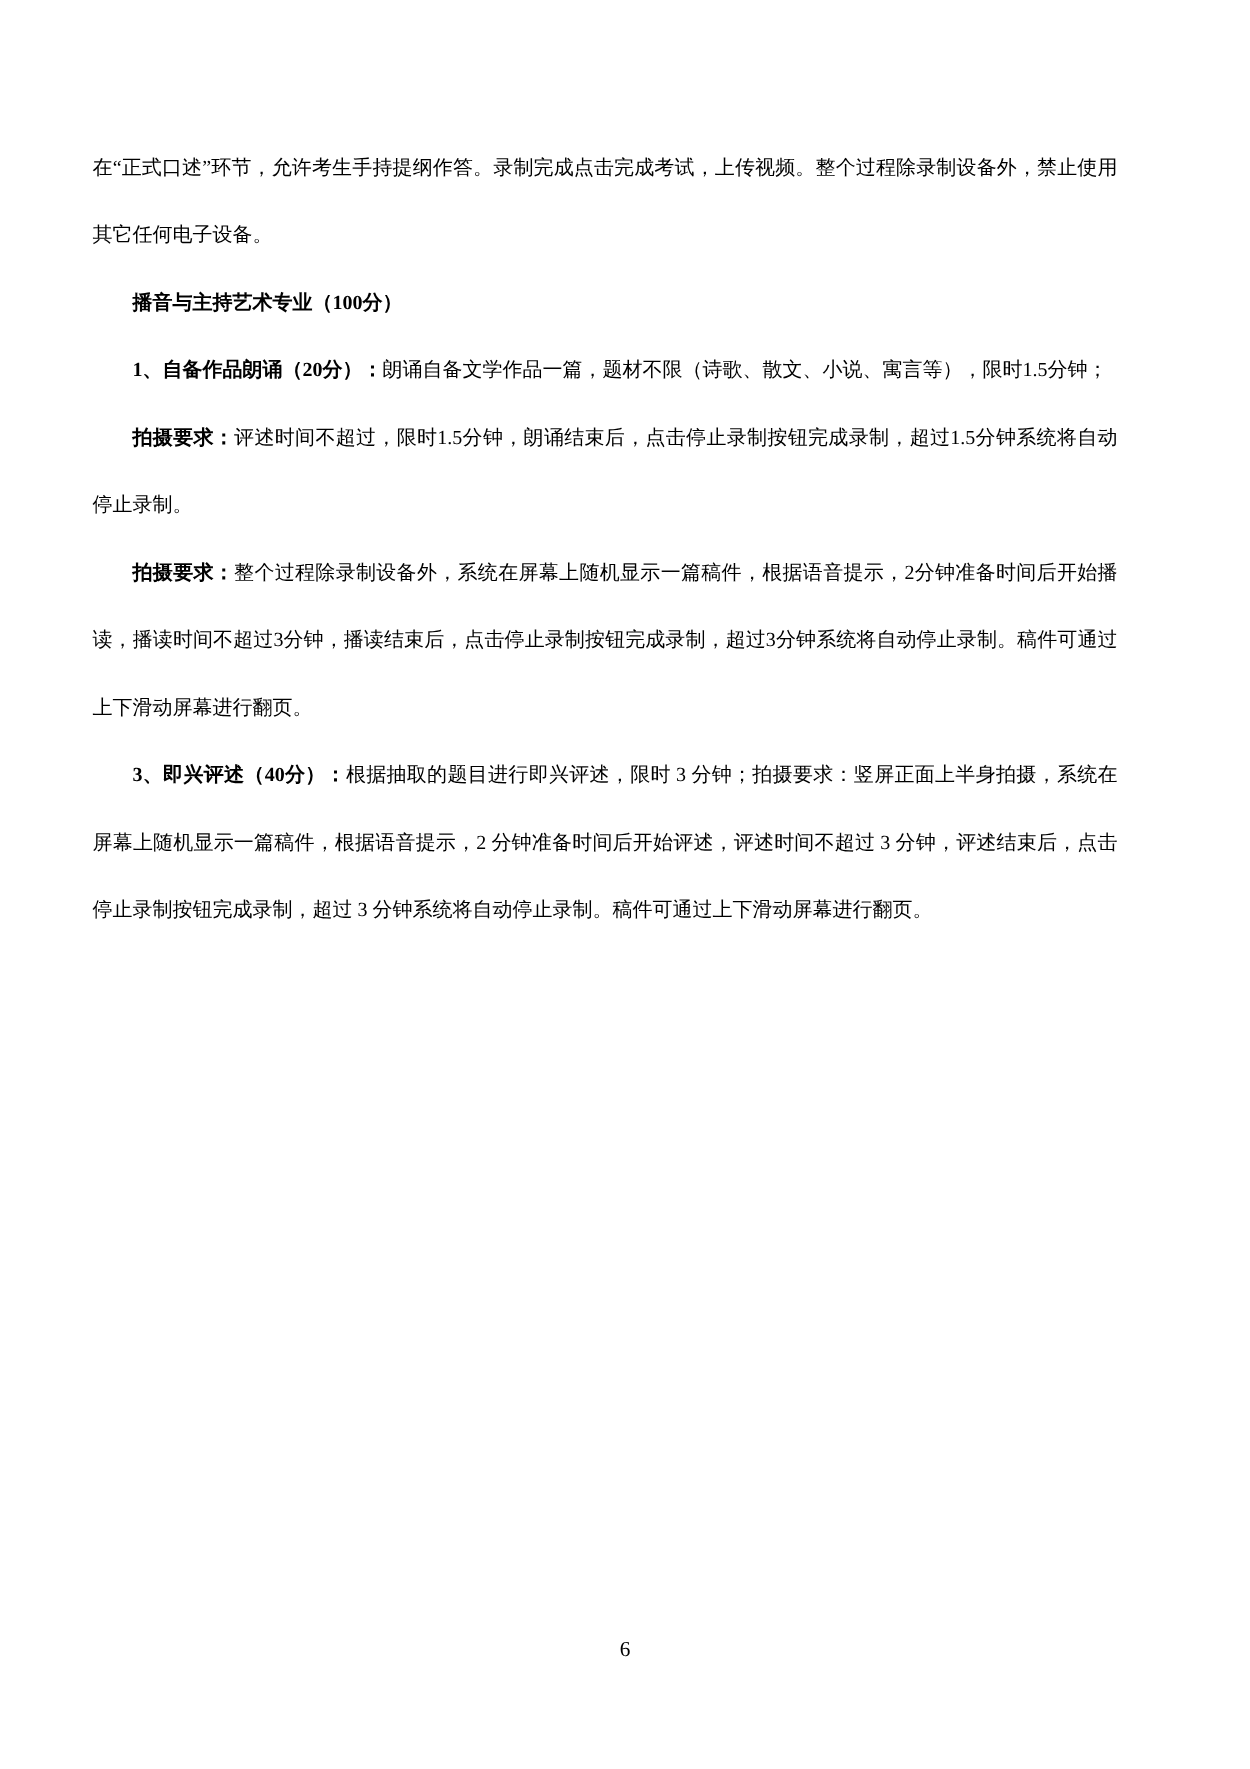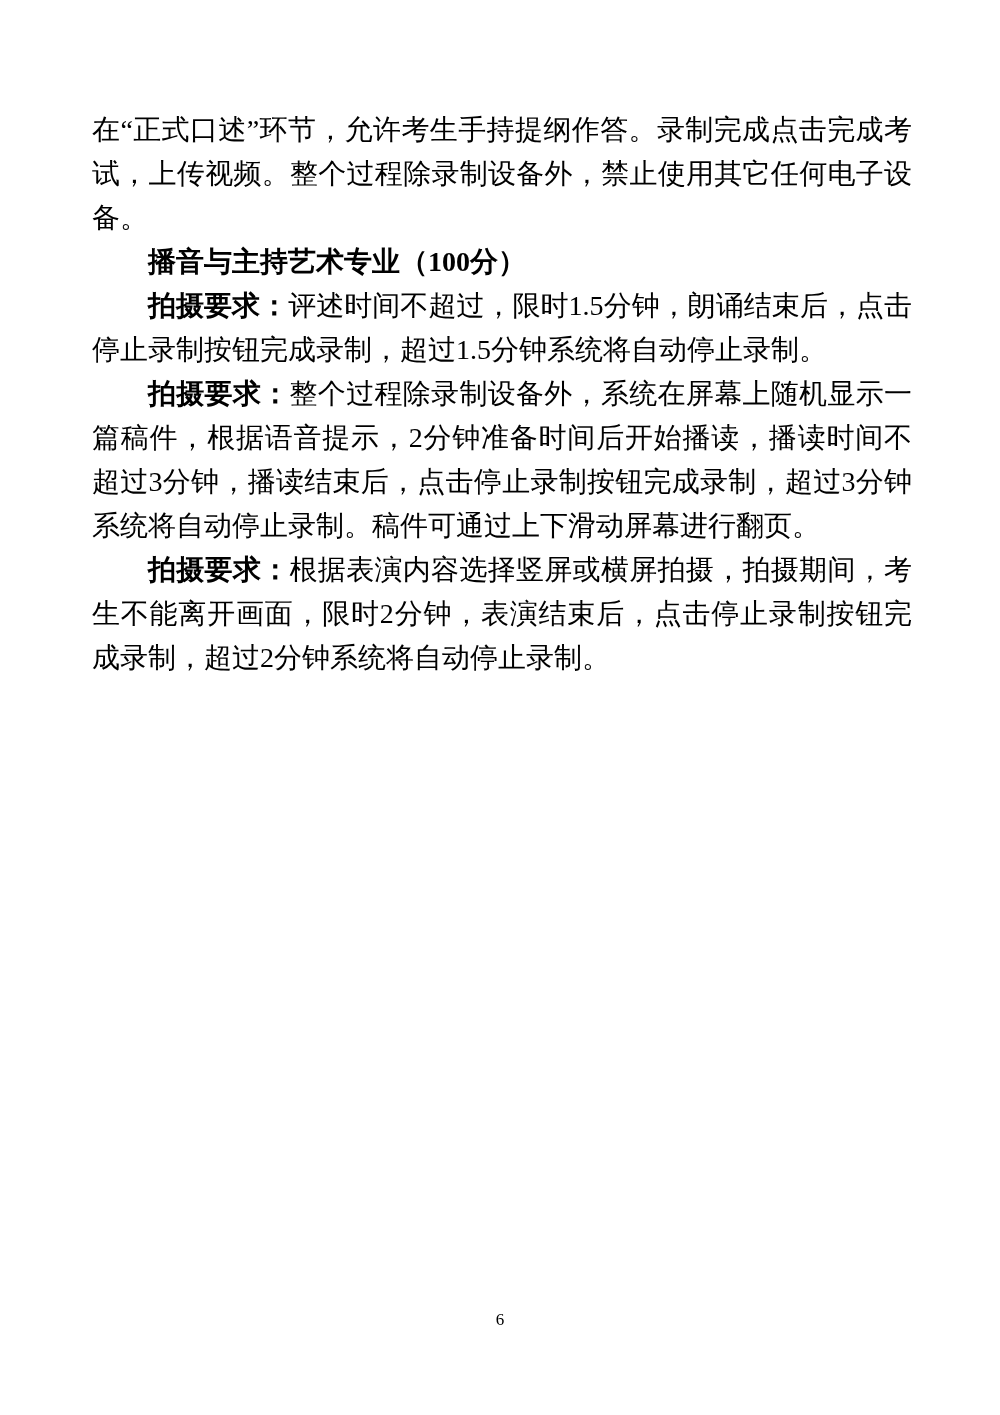--- a/index.html
+++ b/index.html
@@ -12,24 +12,24 @@
     width: 1000px;
     height: 1415px;
     background: #ffffff;
     overflow: hidden;
     font-family: "Liberation Serif", "DejaVu Serif", serif;
     color: #000000;
   }
   .doc-body {
     position: absolute;
     top: 108px;
-    left: 92px;
+    left: 74px;
     width: 820px;
-    font-size: 28px;
-    line-height: 44px;
+    font-size: 16px;
+    line-height: 54px;
     text-align: justify;
   }
   .para {
     margin: 0;
     padding: 0;
   }
   .para.indent {
     text-indent: 2em;
   }
   .bold {
@@ -45,20 +45,21 @@
     line-height: 24px;
   }
 </style>
 </head>
 <body>
 
 <div class="page">
   <div class="doc-body">
       <p class="para"><span>在“正式口述”环节，允许考生手持提纲作答。录制完成点击完成考试，上传视频。整个过程除录制设备外，禁止使用其它任何电子设备。</span></p>
       <p class="para indent"><span class="bold">播音与主持艺术专业（100分）</span></p>
+      <p class="para indent"><span class="bold">1、自备作品朗诵（20分）：</span><span>朗诵自备文学作品一篇，题材不限（诗歌、散文、小说、寓言等），限时1.5分钟；</span></p>
       <p class="para indent"><span class="bold">拍摄要求：</span><span>评述时间不超过，限时1.5分钟，朗诵结束后，点击停止录制按钮完成录制，超过1.5分钟系统将自动停止录制。</span></p>
       <p class="para indent"><span class="bold">拍摄要求：</span><span>整个过程除录制设备外，系统在屏幕上随机显示一篇稿件，根据语音提示，2分钟准备时间后开始播读，播读时间不超过3分钟，播读结束后，点击停止录制按钮完成录制，超过3分钟系统将自动停止录制。稿件可通过上下滑动屏幕进行翻页。</span></p>
-      <p class="para indent"><span class="bold">拍摄要求：</span><span>根据表演内容选择竖屏或横屏拍摄，拍摄期间，考生不能离开画面，限时2分钟，表演结束后，点击停止录制按钮完成录制，超过2分钟系统将自动停止录制。</span></p>
+      <p class="para indent"><span class="bold">3、即兴评述（40分）：</span><span>根据抽取的题目进行即兴评述，限时 3 分钟；拍摄要求：竖屏正面上半身拍摄，系统在屏幕上随机显示一篇稿件，根据语音提示，2 分钟准备时间后开始评述，评述时间不超过 3 分钟，评述结束后，点击停止录制按钮完成录制，超过 3 分钟系统将自动停止录制。稿件可通过上下滑动屏幕进行翻页。</span></p>
     </div>
   <div class="page-footer">
     <span>6</span>
   </div>
 </div>
 
 </body></html>

